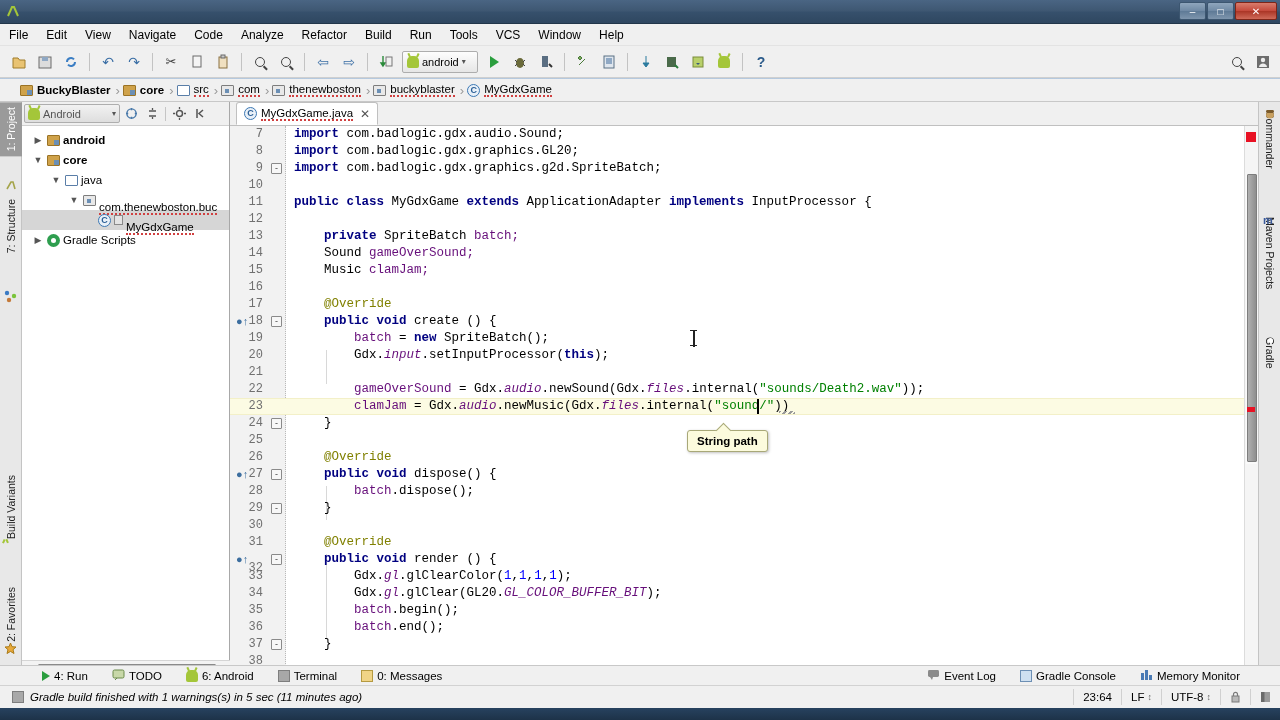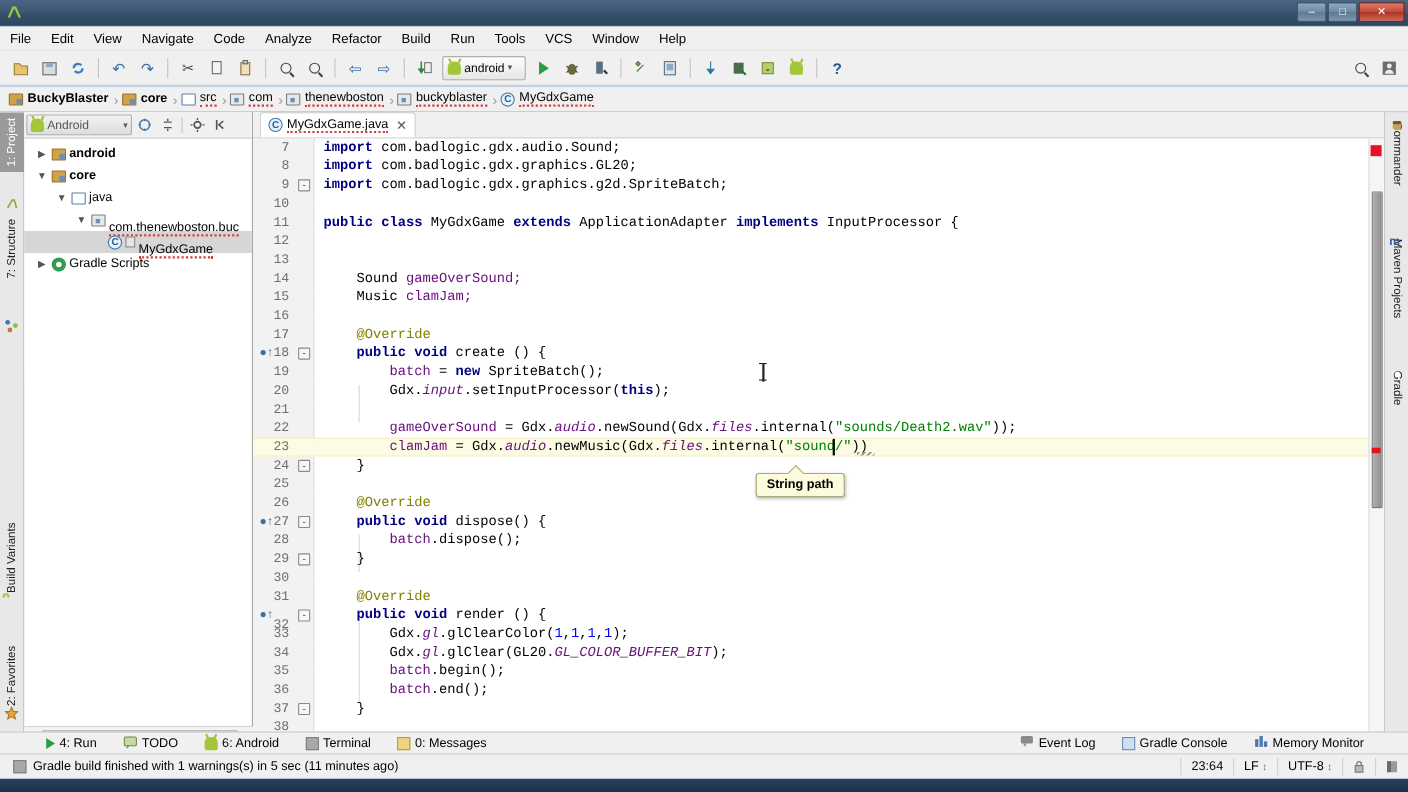--- a/index.html
+++ b/index.html
@@ -74,21 +74,21 @@
     border: 1px solid #adadad; border-radius: 2px;
     display: flex; align-items: center; gap: 3px; padding: 0 4px;
     font-size: 11px;
   }
   .tb-right { margin-left: auto; display: flex; align-items: center; padding-right: 4px; }
 
   
   .breadcrumb {
     position: absolute; top: 79px; left: 0; width: 1280px; height: 23px;
     background: #f0f0f0; display: flex; align-items: center;
-    padding-left: 8px; border-bottom: 1px solid #c8c8c8;
+    padding-left: 20px; border-bottom: 1px solid #c8c8c8;
   }
   .crumb { display: flex; align-items: center; gap: 4px; padding-right: 4px; }
   .crumb-label { font-size: 11.5px; color: #000; }
   .crumb.bold .crumb-label { font-weight: bold; }
   .crumb-sep {
     color: #9a9a9a; font-size: 13px; margin: 0 3px 0 1px;
   }
   .spell { border-bottom: 2px dotted #d04040; }
 
   
@@ -274,21 +274,21 @@
     font-size: 11.5px; color: #000; white-space: nowrap;
   }
   .bb-right { margin-left: auto; display: flex; align-items: center; padding-right: 28px; }
 
   
   .statusbar {
     position: absolute; bottom: 12px; left: 0; width: 1280px; height: 23px;
     background: #f0f0f0; border-top: 1px solid #d2d2d2;
     display: flex; align-items: center; padding-left: 12px; gap: 6px;
   }
-  .sb-text { font-size: 11.5px; color: #000; white-space: nowrap; }
+  .sb-text { font-size: 11.5px; color: #000; white-space: nowrap; font-style: italic; }
   .sb-right { margin-left: auto; display: flex; align-items: center; height: 100%; }
   .sb-cell {
     padding: 0 9px; font-size: 11.5px; color: #000;
     border-left: 1px solid #d0d0d0; height: 16px; display: flex; align-items: center; gap: 3px;
   }
   .taskbar-strip {
     position: absolute; bottom: 0; left: 0; width: 1280px; height: 12px;
     background: linear-gradient(to bottom, #27425f 0%, #1d3248 100%);
   }
   .folder-blue {
@@ -738,20 +738,21 @@
 
         <div class="indent-guide" style="left:40px;top:224px;height:34px;"></div>
         <div class="indent-guide" style="left:40px;top:360px;height:34px;"></div>
         <div class="indent-guide" style="left:40px;top:428px;height:85px;"></div>
       <div class="code-line" style="position: absolute; top: 0px; left: 0px;"><span class="kw">import </span><span class="pln">com.badlogic.gdx.audio.Sound;</span></div>
           <div class="code-line" style="position: absolute; top: 17px; left: 0px;"><span class="kw">import </span><span class="pln">com.badlogic.gdx.graphics.GL20;</span></div>
           <div class="code-line" style="position: absolute; top: 34px; left: 0px;"><span class="kw">import </span><span class="pln">com.badlogic.gdx.graphics.g2d.SpriteBatch;</span></div>
           <div class="code-line" style="position: absolute; top: 51px; left: 0px;"></div>
           <div class="code-line" style="position: absolute; top: 68px; left: 0px;"><span class="kw">public class </span><span class="pln">MyGdxGame </span><span class="kw">extends </span><span class="pln">ApplicationAdapter </span><span class="kw">implements </span><span class="pln">InputProcessor {</span></div>
           <div class="code-line" style="position: absolute; top: 85px; left: 0px;"></div>
+          <div class="code-line" style="position: absolute; top: 102px; left: 0px;"><span class="pln">    </span><span class="kw">private </span><span class="pln">SpriteBatch </span><span class="fld">batch;</span></div>
           <div class="code-line" style="position: absolute; top: 119px; left: 0px;"><span class="pln">    Sound </span><span class="fld">gameOverSound;</span></div>
           <div class="code-line" style="position: absolute; top: 136px; left: 0px;"><span class="pln">    Music </span><span class="fld">clamJam;</span></div>
           <div class="code-line" style="position: absolute; top: 153px; left: 0px;"></div>
           <div class="code-line" style="position: absolute; top: 170px; left: 0px;"><span class="ann">    @Override</span></div>
           <div class="code-line" style="position: absolute; top: 187px; left: 0px;"><span class="pln">    </span><span class="kw">public void </span><span class="pln">create () {</span></div>
           <div class="code-line" style="position: absolute; top: 204px; left: 0px;"><span class="pln">        </span><span class="fld">batch</span><span class="pln"> = </span><span class="kw">new </span><span class="pln">SpriteBatch();</span></div>
           <div class="code-line" style="position: absolute; top: 221px; left: 0px;"><span class="pln">        Gdx.</span><span class="stat">input</span><span class="pln">.setInputProcessor(</span><span class="kw">this</span><span class="pln">);</span></div>
           <div class="code-line" style="position: absolute; top: 238px; left: 0px;"></div>
           <div class="code-line" style="position: absolute; top: 255px; left: 0px;"><span class="pln">        </span><span class="fld">gameOverSound</span><span class="pln"> = Gdx.</span><span class="stat">audio</span><span class="pln">.newSound(Gdx.</span><span class="stat">files</span><span class="pln">.internal(</span><span class="str">"sounds/Death2.wav"</span><span class="pln">));</span></div>
           <div class="cur-line-hl" style="top: 272px;"></div>

